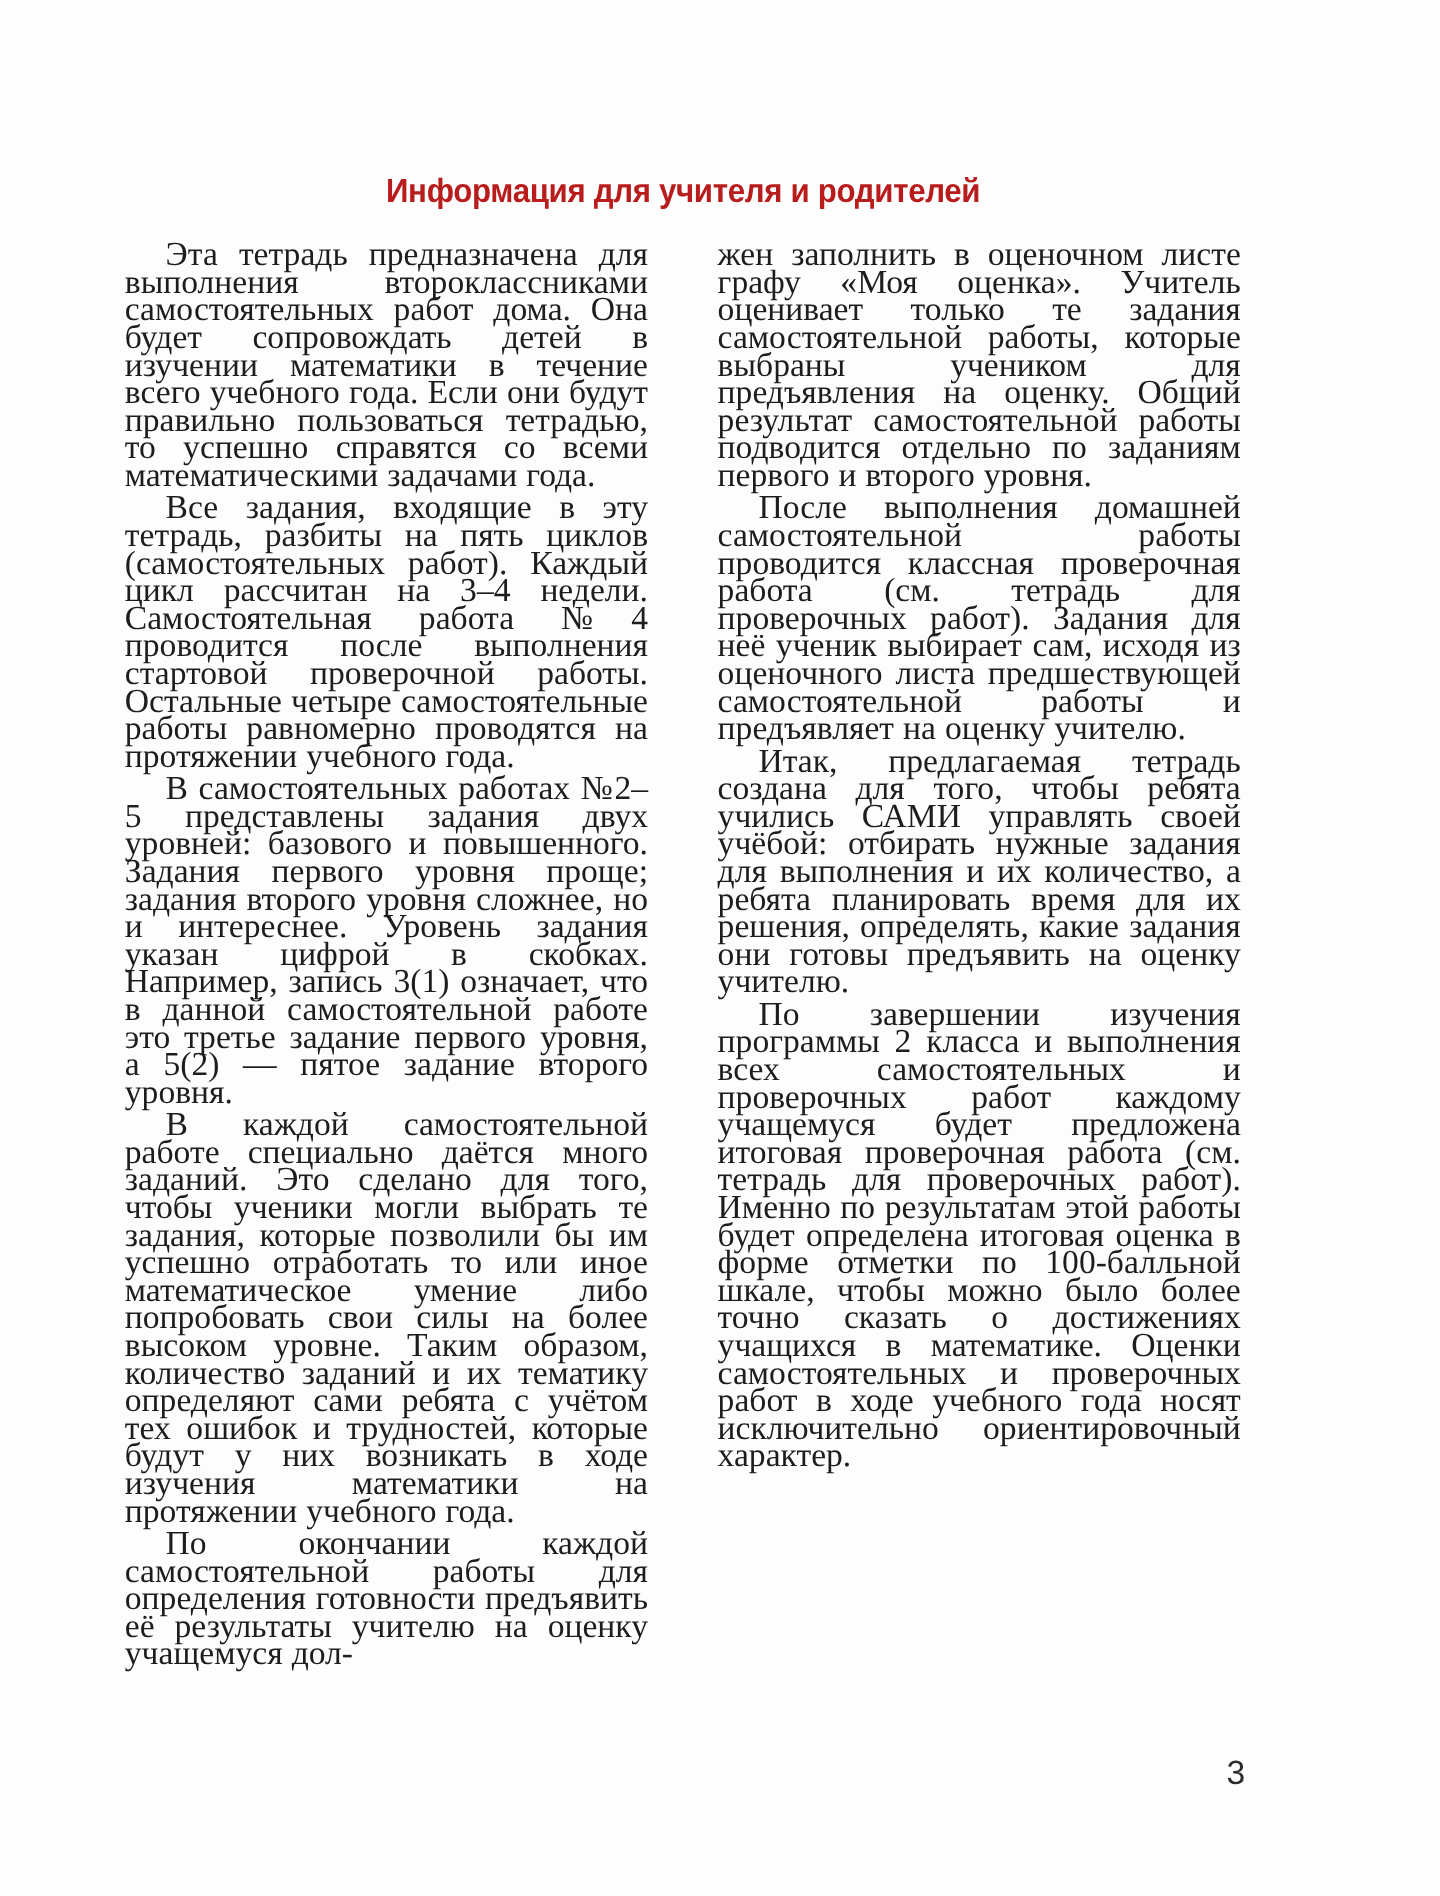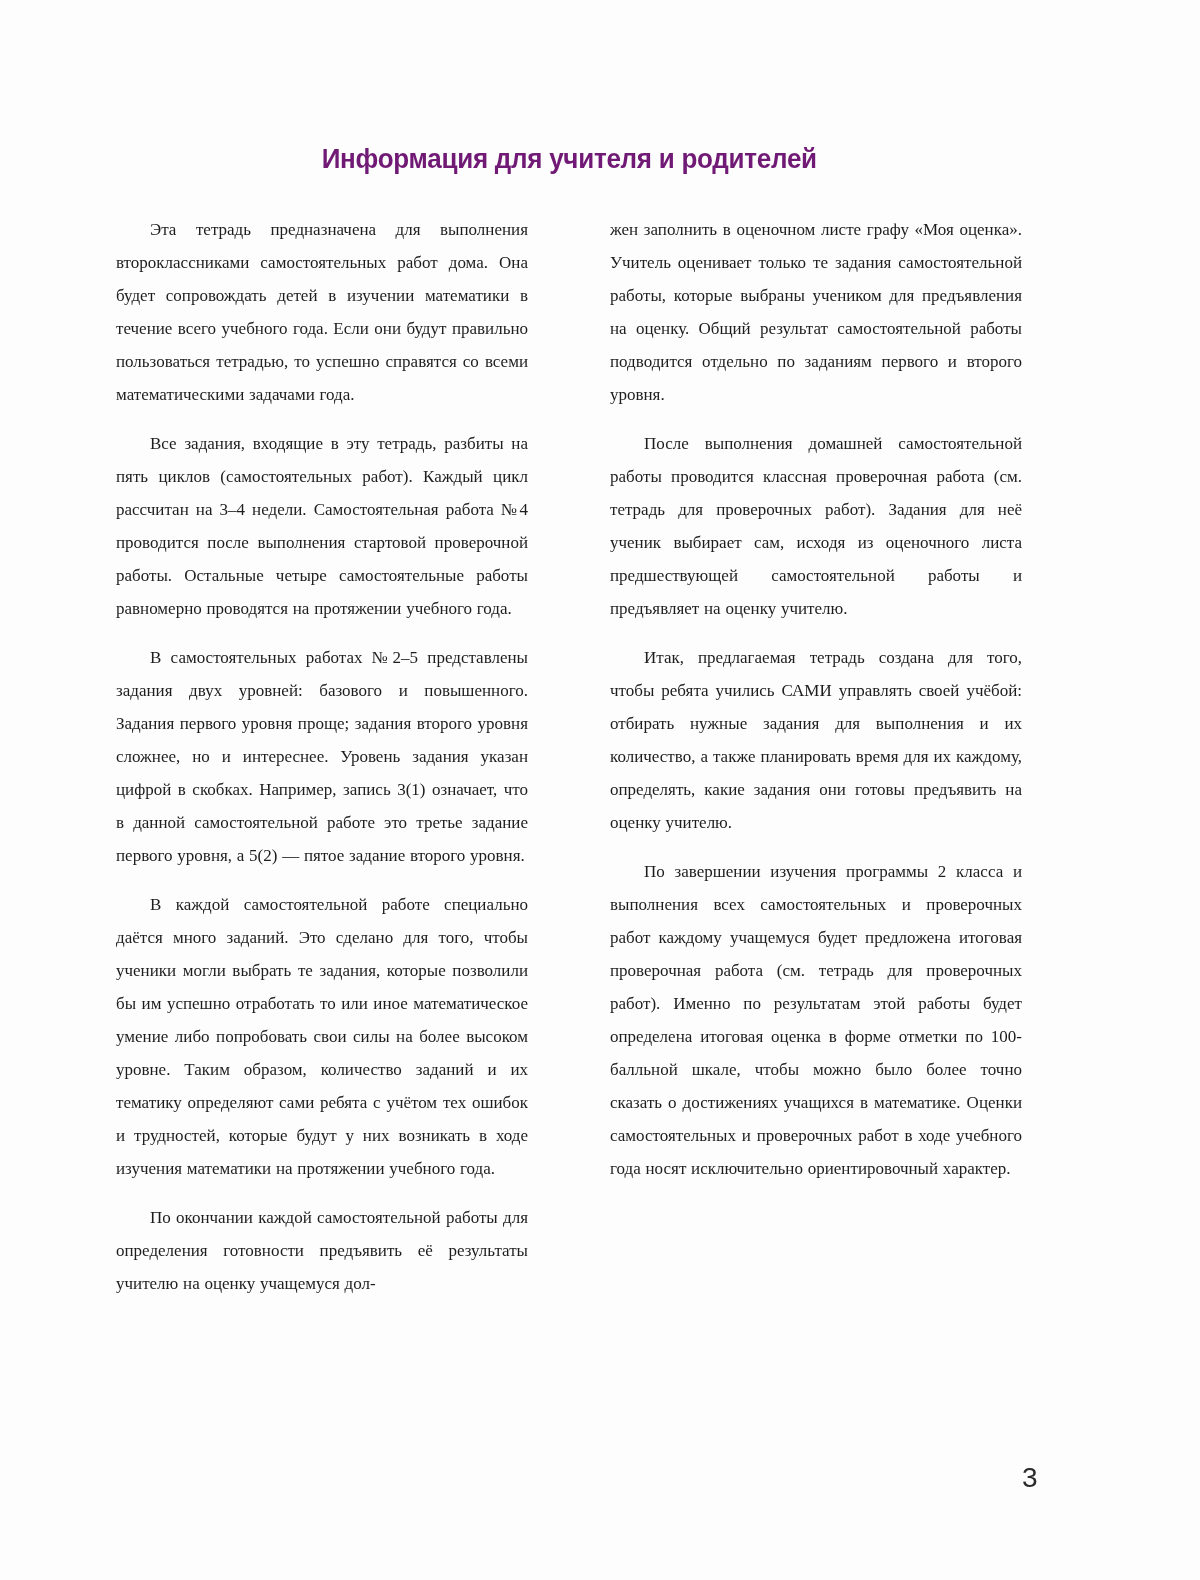--- a/index.html
+++ b/index.html
@@ -17,47 +17,47 @@
   }
   .page-title {
     position: absolute;
     top: 143px;
     left: 100px;
     width: 938px;
     text-align: center;
     font-family: "Liberation Sans", sans-serif;
     font-weight: 700;
     font-size: 28px;
-    color: #701a75;
+    color: #b91c1c;
     white-space: nowrap;
   }
   .page-title .condense {
     display: inline-block;
     transform: scaleX(0.93);
     transform-origin: center;
     letter-spacing: -0.3px;
   }
   .columns {
     position: absolute;
     top: 197px;
     left: 100px;
     width: 938px;
     display: flex;
     gap: 50px;
   }
   .col {
     width: 444px;
   }
   .col p {
-    margin: 16px;
+    margin: 4px;
     padding: 0;
     text-align: justify;
     text-indent: 34px;
-    font-size: 17px;
-    line-height: 33px;
+    font-size: 28px;
+    line-height: 23px;
     color: #1d1d1d;
     word-spacing: 0.5px;
   }
   .col p.no-indent {
     text-indent: 0;
   }
   .page-number {
     position: absolute;
     left: 1022px;
     top: 1462px;
@@ -82,21 +82,21 @@
       <p>Эта тетрадь предназначена для выполнения второклассниками самостоятельных работ дома. Она будет сопровождать детей в изучении математики в течение всего учебного года. Если они будут правильно пользоваться тетрадью, то успешно справятся со всеми математическими задачами года.</p>
       <p>Все задания, входящие в эту тетрадь, разбиты на пять циклов (самостоятельных работ). Каждый цикл рассчитан на 3–4 недели. Самостоятельная работа №4 проводится после выполнения стартовой проверочной работы. Остальные четыре самостоятельные работы равномерно проводятся на протяжении учебного года.</p>
       <p>В самостоятельных работах №2–5 представлены задания двух уровней: базового и повышенного. Задания первого уровня проще; задания второго уровня сложнее, но и интереснее. Уровень задания указан цифрой в скобках. Например, запись 3(1) означает, что в данной самостоятельной работе это третье задание первого уровня, а 5(2) — пятое задание второго уровня.</p>
       <p>В каждой самостоятельной работе специально даётся много заданий. Это сделано для того, чтобы ученики могли выбрать те задания, которые позволили бы им успешно отработать то или иное математическое умение либо попробовать свои силы на более высоком уровне. Таким образом, количество заданий и их тематику определяют сами ребята с учётом тех ошибок и трудностей, которые будут у них возникать в ходе изучения математики на протяжении учебного года.</p>
       <p>По окончании каждой самостоятельной работы для определения готовности предъявить её результаты учителю на оценку учащемуся дол-</p>
     </div>
 
     <div class="col">
       <p class="no-indent">жен заполнить в оценочном листе графу «Моя оценка». Учитель оценивает только те задания самостоятельной работы, которые выбраны учеником для предъявления на оценку. Общий результат самостоятельной работы подводится отдельно по заданиям первого и второго уровня.</p>
       <p>После выполнения домашней самостоятельной работы проводится классная проверочная работа (см. тетрадь для проверочных работ). Задания для неё ученик выбирает сам, исходя из оценочного листа предшествующей самостоятельной работы и предъявляет на оценку учителю.</p>
-      <p>Итак, предлагаемая тетрадь создана для того, чтобы ребята учились САМИ управлять своей учёбой: отбирать нужные задания для выполнения и их количество, а также планировать время для их каждому, определять, какие задания они готовы предъявить на оценку учителю.</p>
+      <p>Итак, предлагаемая тетрадь создана для того, чтобы ребята учились САМИ управлять своей учёбой: отбирать нужные задания для выполнения и их количество, а ребята планировать время для их решения, определять, какие задания они готовы предъявить на оценку учителю.</p>
       <p>По завершении изучения программы 2 класса и выполнения всех самостоятельных и проверочных работ каждому учащемуся будет предложена итоговая проверочная работа (см. тетрадь для проверочных работ). Именно по результатам этой работы будет определена итоговая оценка в форме отметки по 100-балльной шкале, чтобы можно было более точно сказать о достижениях учащихся в математике. Оценки самостоятельных и проверочных работ в ходе учебного года носят исключительно ориентировочный характер.</p>
     </div>
 
   </div>
 
   <div class="page-number">3</div>
 
 </div>
 
 </body></html>

